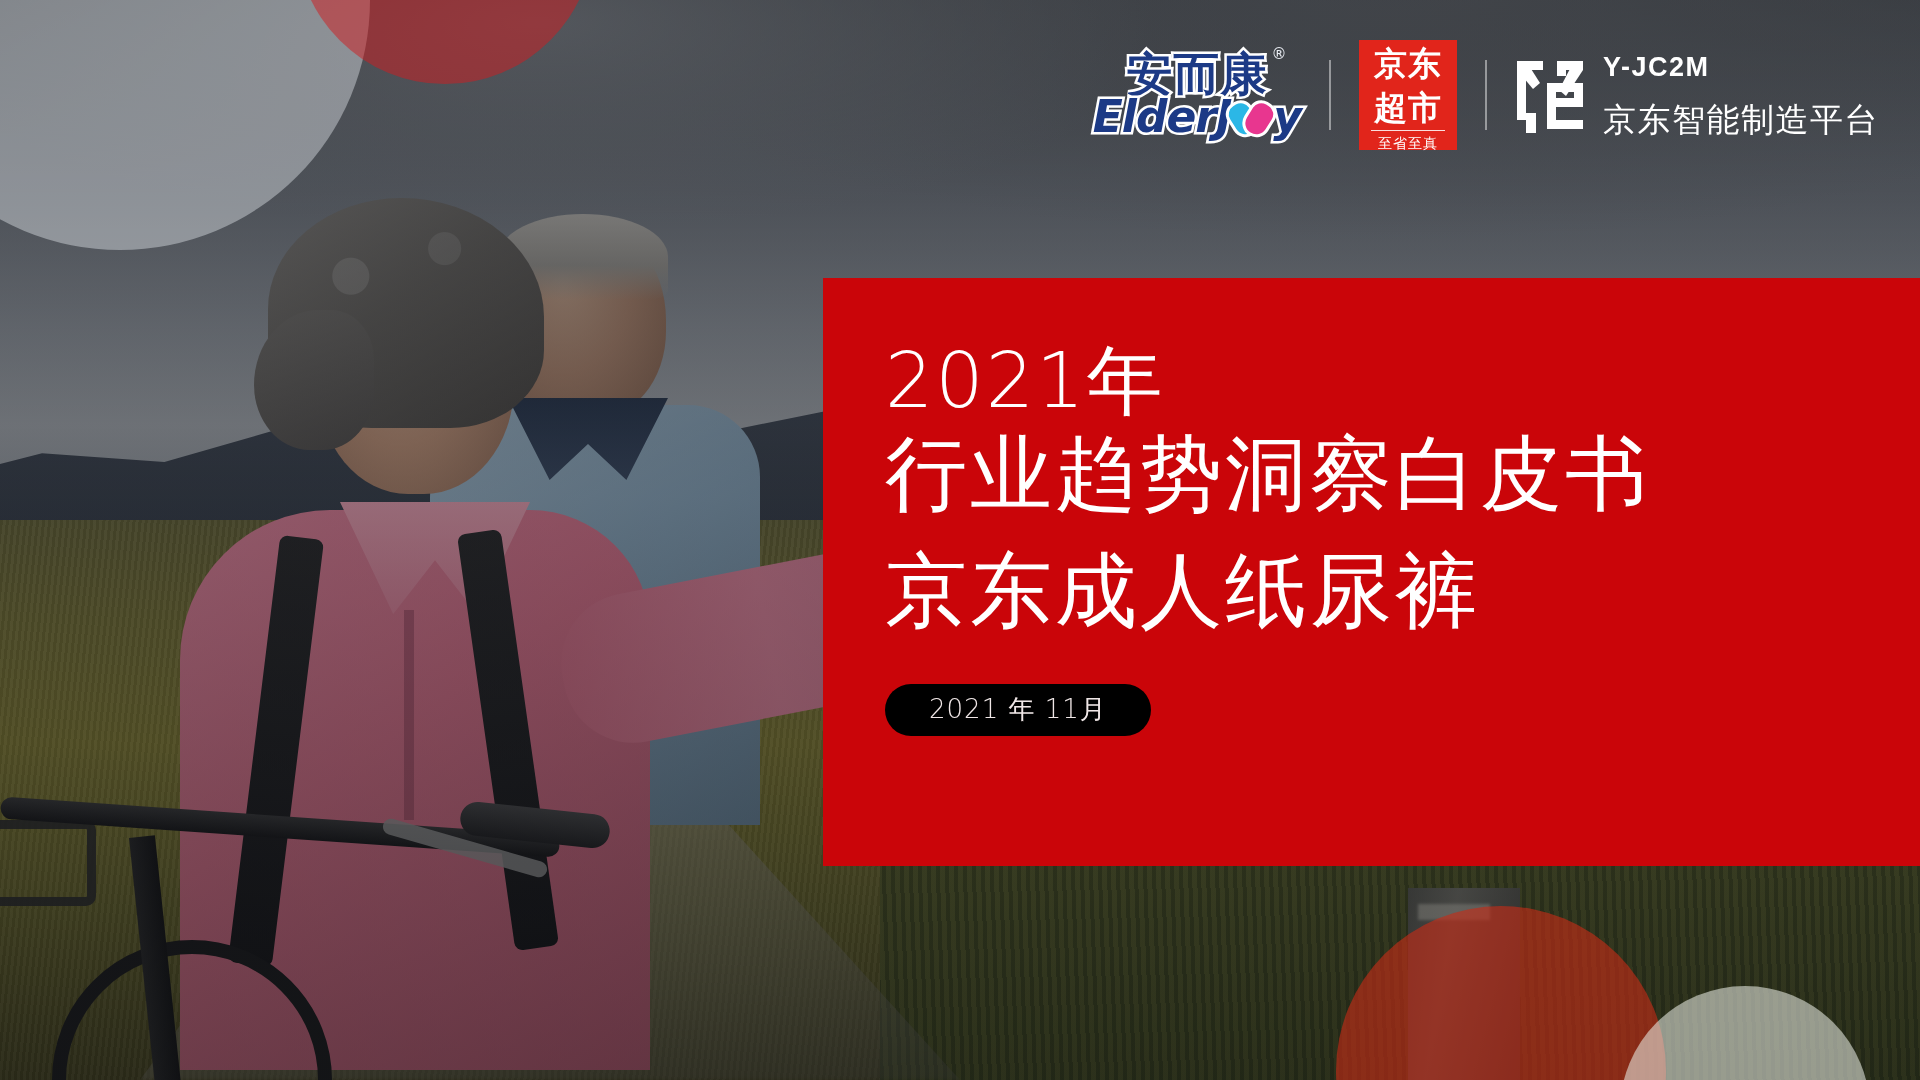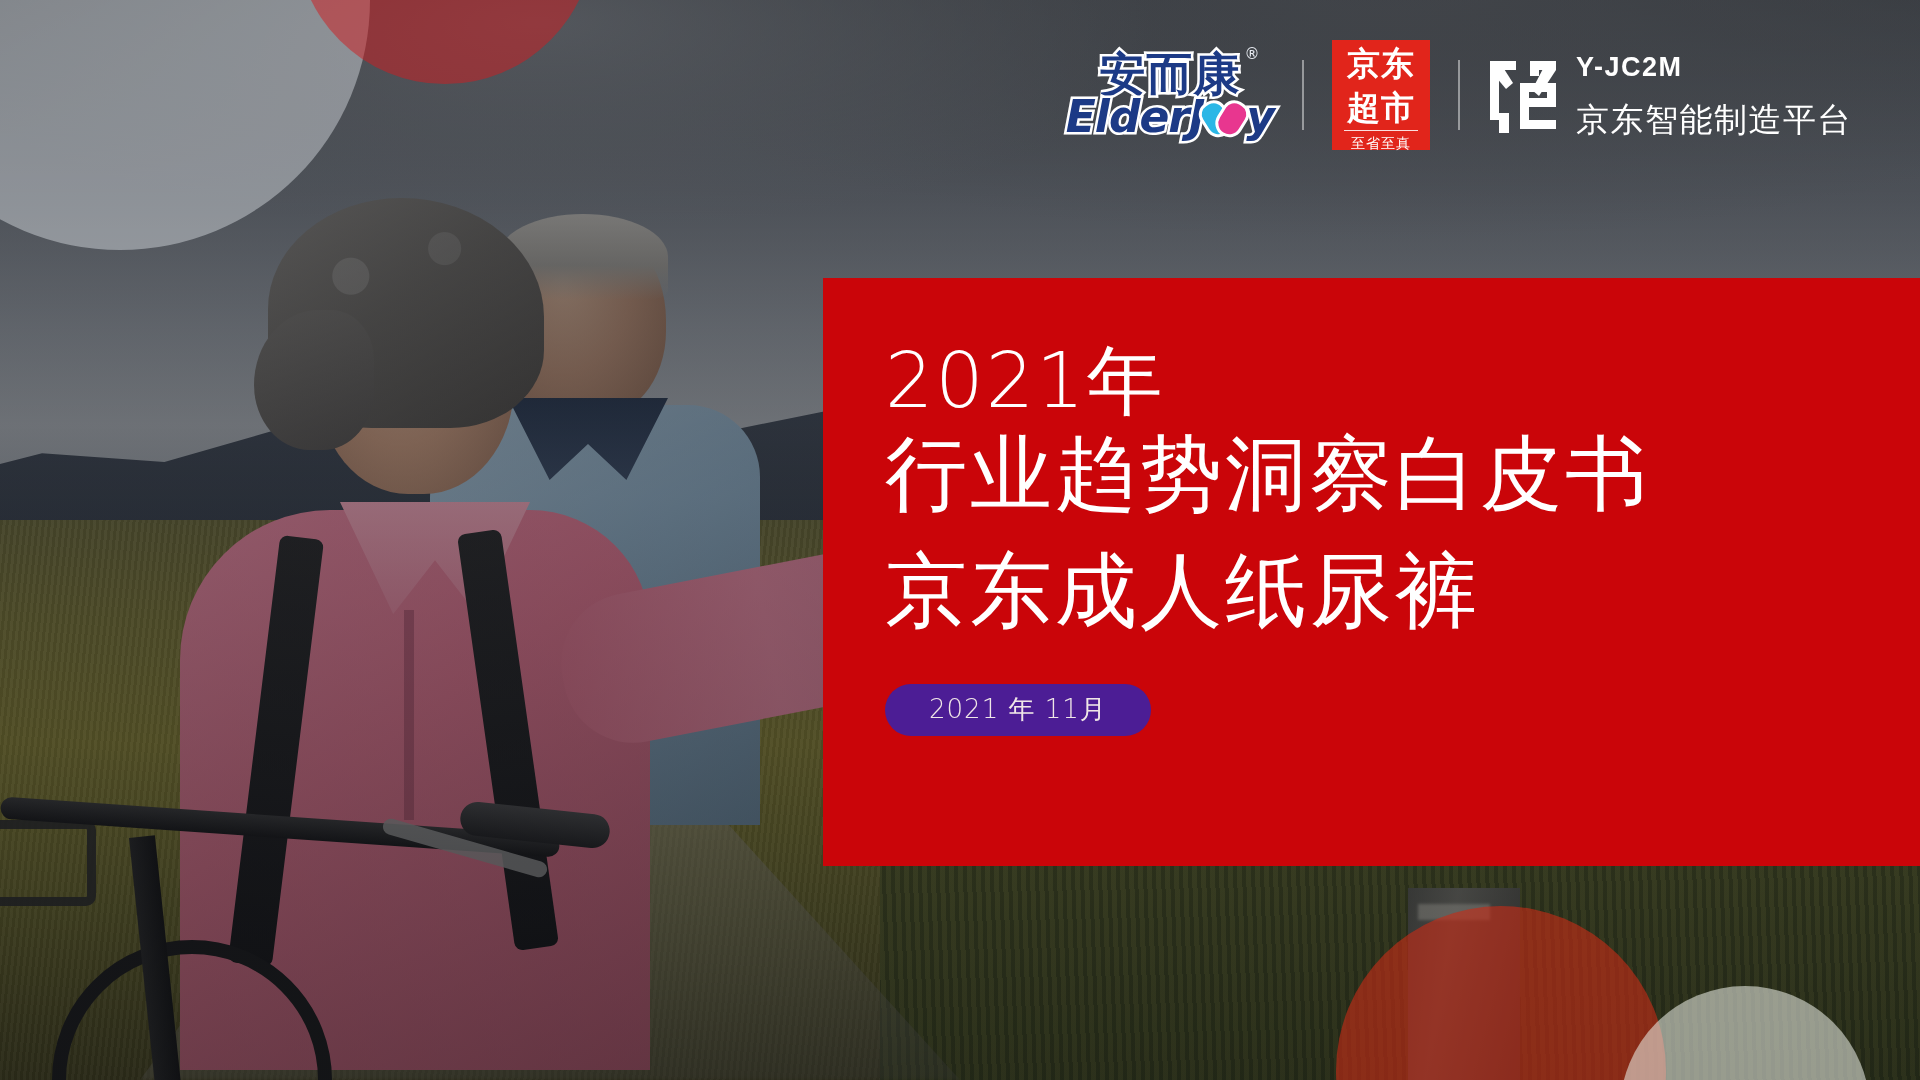--- a/index.html
+++ b/index.html
@@ -187,21 +187,21 @@
     left:1336px; top:906px; width:330px; height:330px;
     background:rgba(198,44,22,.62);
   }
   .deco-br-light{
     left:1620px; top:986px; width:250px; height:250px;
     background:rgba(231,235,226,.58);
   }
 
   
   .logobar{
-    position:absolute; right:68px; top:40px; height:110px;
+    position:absolute; right:41px; top:40px; height:110px;
     display:flex; align-items:center; gap:0;
   }
 
   
   .elderjoy{ display:flex; flex-direction:column; align-items:center; justify-content:center; }
   .ej-cn{
     position:relative;
     font-size:46px; font-weight:bold; letter-spacing:1px; line-height:1;
     color:#1c3a86;
     -webkit-text-stroke:5px #ffffff;
@@ -277,21 +277,21 @@
     font-family:"DejaVu Sans","Liberation Sans",sans-serif;
     white-space:nowrap;
   }
   .t-year{ font-size:76px; line-height:1.08; letter-spacing:2px; }
   .t-main{ font-size:82px; line-height:1.28; letter-spacing:3px; margin-top:12px; }
   .t-sub { font-size:82px; line-height:1.28; letter-spacing:3px; }
 
   .date-pill{
     margin-top:40px; display:inline-flex; align-items:center; justify-content:center;
     height:52px; padding:0 44px; border-radius:26px;
-    background:#4c1d95;
+    background:#000000;
     color:#f0e7e7; font-size:26px; letter-spacing:1px; font-weight:300;
     font-family:"DejaVu Sans","Liberation Sans",sans-serif;
   }
 
   
   .footer{
     position:absolute; left:0; right:0; top:988px;
     text-align:center;
     color:rgba(232,232,232,.74);
     font-size:25px; letter-spacing:.4px; font-weight:300;

